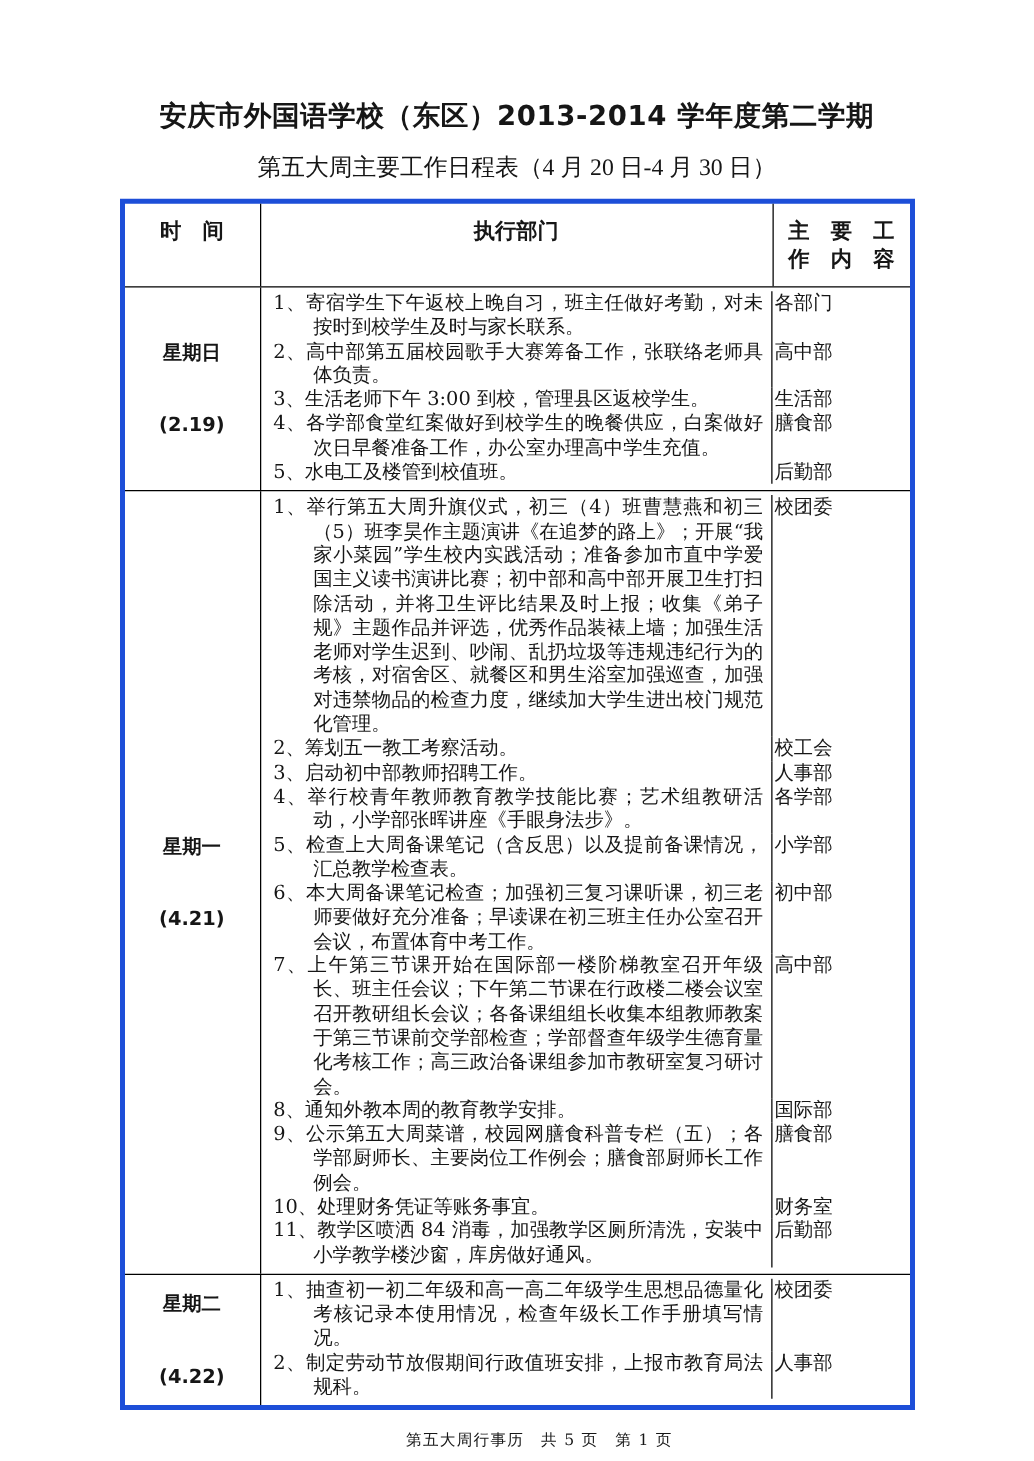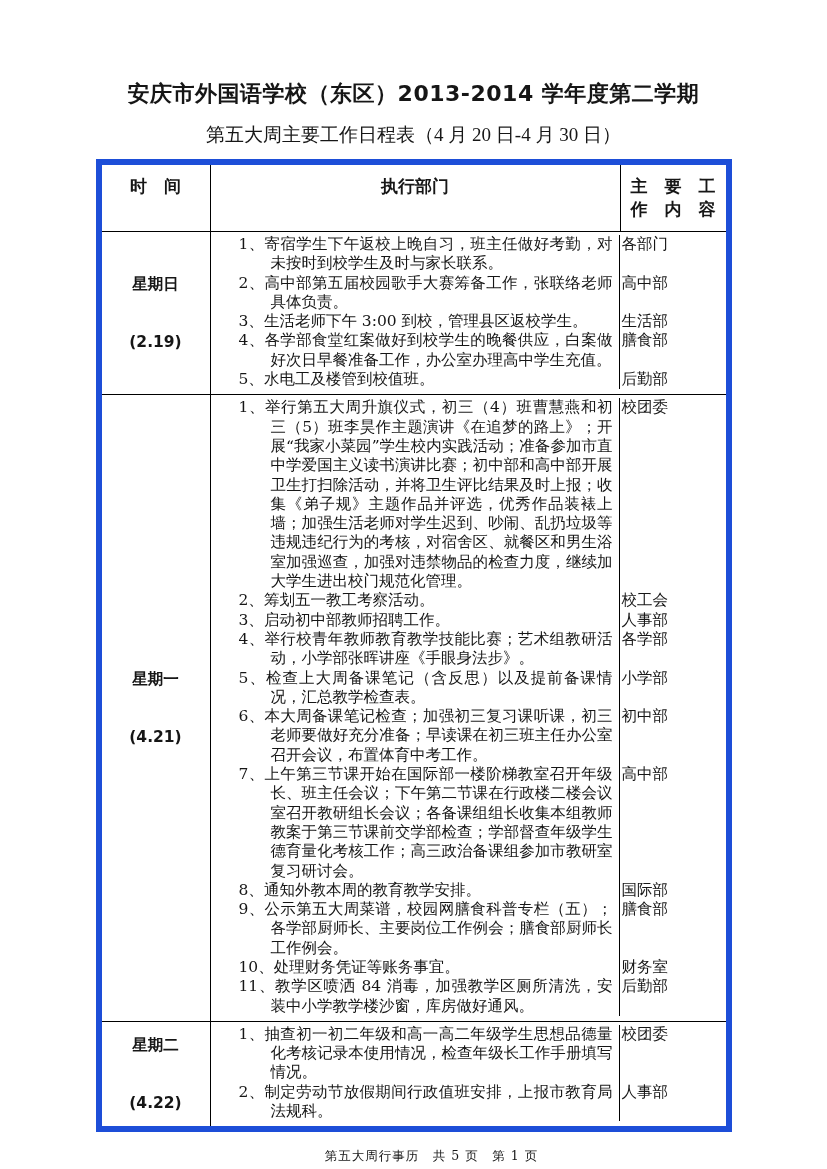--- a/index.html
+++ b/index.html
@@ -29,21 +29,21 @@
   .doc-subtitle {
     margin-top: 15px;
     text-align: center;
     font-family: Liberation Serif, serif;
     font-size: 19px;
     line-height: 24px;
   }
   .worktable {
     width: 636px;
     margin: 12px auto 0 auto;
-    border: 6px solid #1d4ed8;
+    border: 4px solid #1d4ed8;
     background: #fff;
   }
   .header-row {
     display: grid;
     grid-template-columns: 108px 410px 1fr;
   }
   .hcell {
     text-align: center;
     font-weight: bold;
     font-size: 17px;
@@ -77,21 +77,20 @@
     display: grid;
     grid-template-columns: 409px 1fr;
   }
   .item-text {
     font-size: 15.5px;
     line-height: 19.3px;
     padding-left: 42px;
     padding-right: 7px;
     text-indent: -32px;
     text-align: justify;
-    margin-left: 18px;
   }
   .item-dept {
     border-left: 1px solid #000;
     margin-left: -1px;
     text-align: left;
     font-size: 15.5px;
     line-height: 19.3px;
     padding: 0 2px;
   }
   

